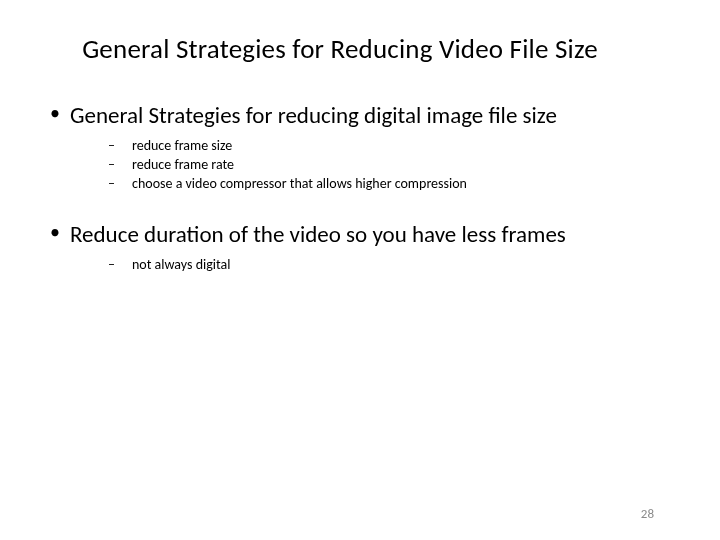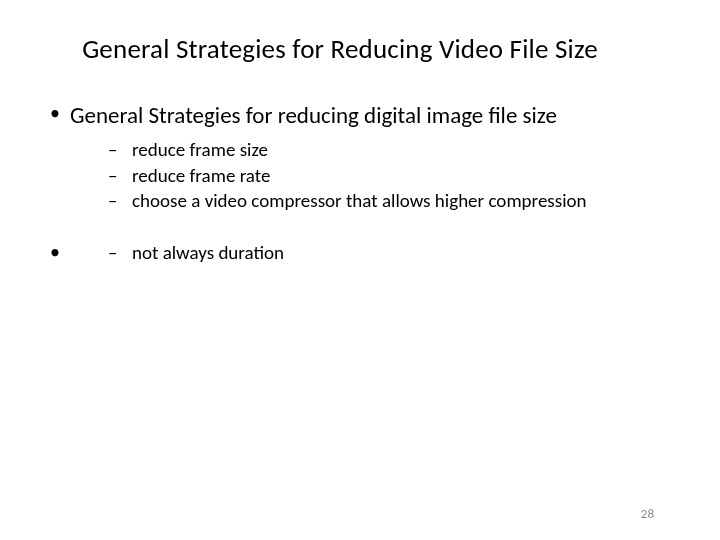--- a/index.html
+++ b/index.html
@@ -43,21 +43,21 @@
     left: 4px;
     top: 0;
     font-size: 20px;
   }
   ul.lvl2 {
     list-style: none;
     padding: 0;
     margin: 8px 0 26px 38px;
   }
   ul.lvl2 > li {
-    font-size: 19px;
+    font-size: 14px;
     position: relative;
     padding-left: 24px;
     line-height: 1.35;
   }
   ul.lvl2 > li::before {
     content: "–";
     position: absolute;
     left: 0;
     top: 0;
   }
@@ -79,20 +79,21 @@
   <ul class="lvl1">
     <li>
       <span>General Strategies for reducing digital image file size</span>
       <ul class="lvl2">
         <li><span>reduce frame size</span></li>
         <li><span>reduce frame rate</span></li>
         <li><span>choose a video compressor that allows higher compression</span></li>
       </ul>
     </li>
     <li>
+      <span>Reduce duration of the video so you have less frames</span>
       <ul class="lvl2">
-        <li><span>not always duration</span></li>
+        <li><span>not always digital</span></li>
       </ul>
     </li>
   </ul>
 
   <div class="pagenum">28</div>
 </div>
 
 </body></html>

